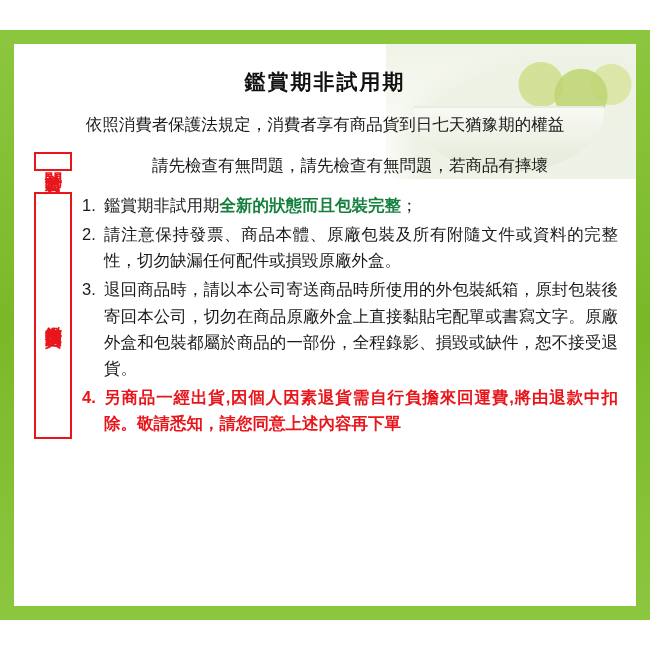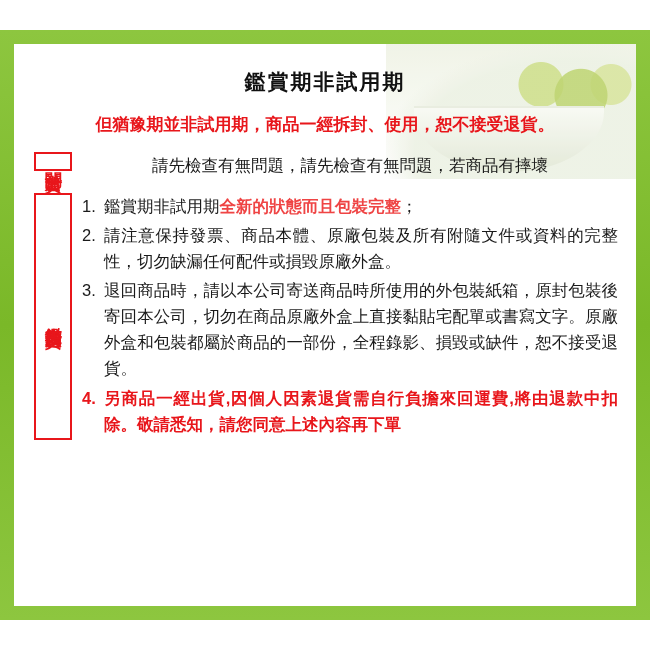--- a/index.html
+++ b/index.html
@@ -140,21 +140,21 @@
   .sec-body {
     flex: 1 1 auto;
     font-size: 16.5px;
     line-height: 1.62;
     color: #1a1a1a;
   }
   .sec-body .center { text-align: center; }
   .sec-body .ln { display: block; }
 
   .hl-blue { color: #0a5fc0; font-weight: bold; }
-  .hl-red { color: #ef4444; font-weight: bold; }
+  .hl-red { color: #15803d; font-weight: bold; }
 
   ol.terms {
     margin: 0;
     padding: 0;
     list-style: none;
     counter-reset: t;
   }
   ol.terms > li {
     position: relative;
     padding-left: 22px;
@@ -181,21 +181,21 @@
 
   <div class="frame">
     <div class="frame-inner">
 
       <div class="bg-photo"></div>
 
       <div class="content">
 
         <div class="title">鑑賞期非試用期</div>
 
-        <div class="para red">但猶豫期並非試用期，商品一經拆封、使用，恕不接受退貨。</div>
+        <div class="para">依照消費者保護法規定，消費者享有商品貨到日七天猶豫期的權益</div>
 
         <div class="section">
           <div class="vlabel">關於出貨</div>
           <div class="sec-body">
             <span class="ln center">請先檢查有無問題，請先檢查有無問題，若商品有摔壞</span>
           </div>
         </div>
 
         <div class="section">
           <div class="vlabel vlabel-tall">鑑賞期內退貨</div>

